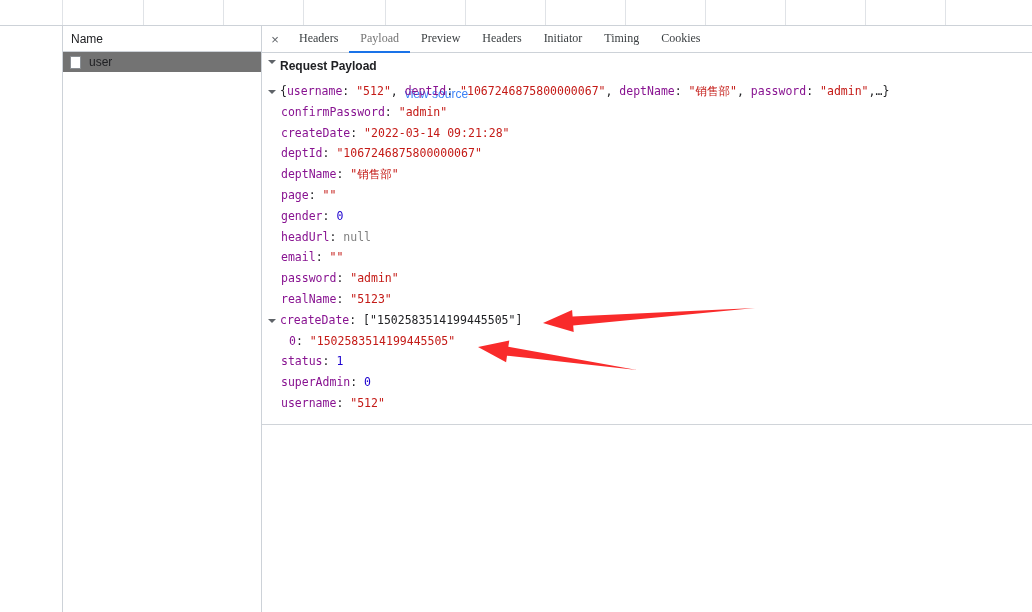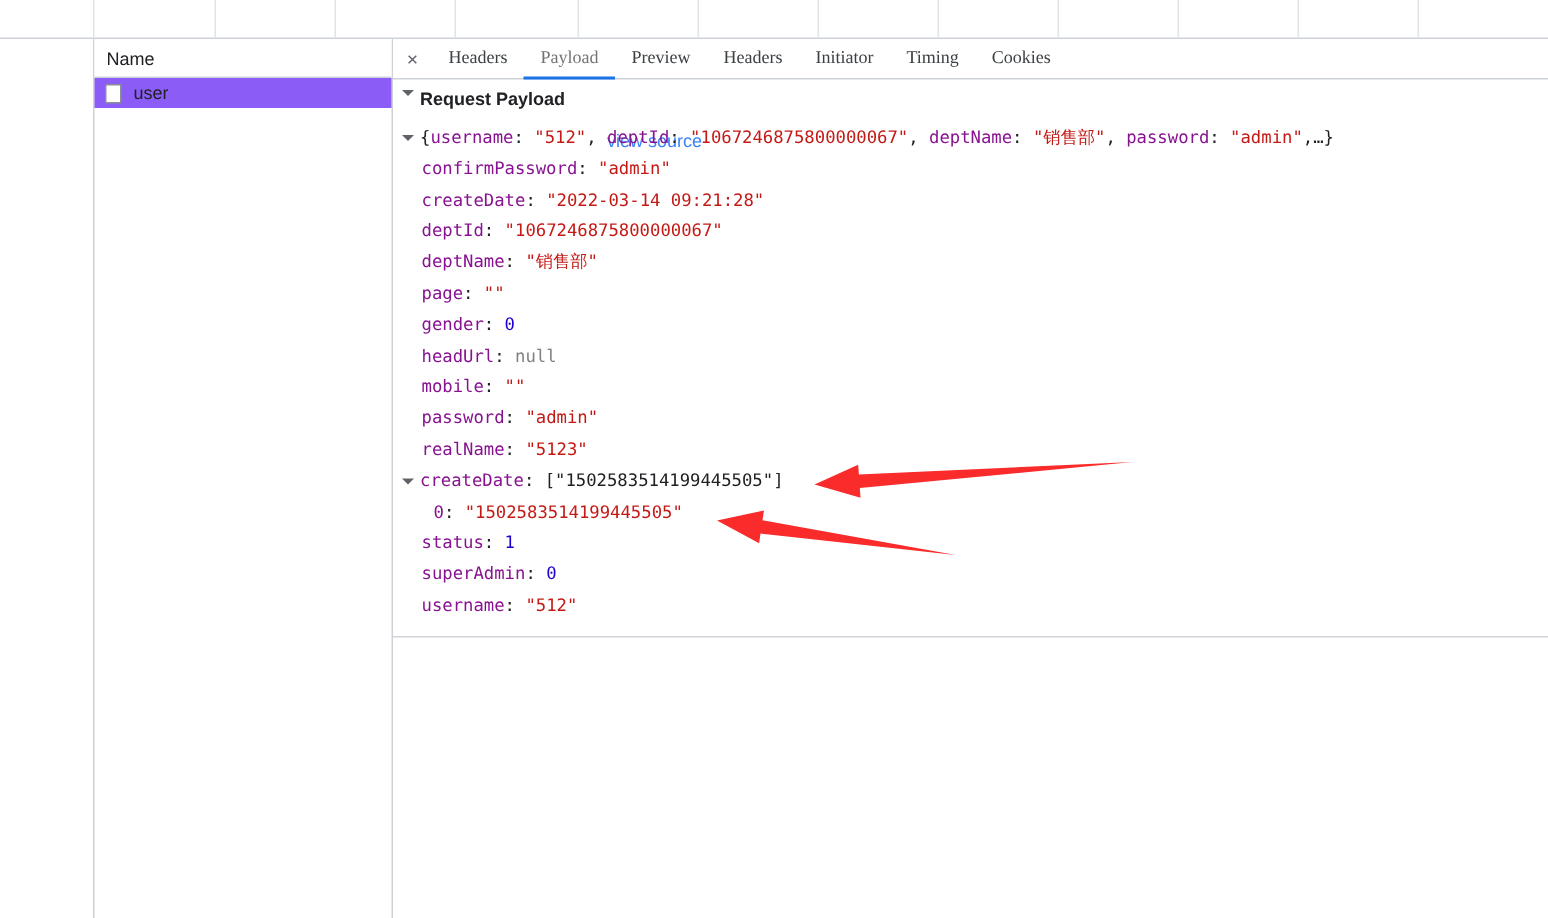--- a/index.html
+++ b/index.html
@@ -60,21 +60,21 @@
     display: flex;
     align-items: center;
     padding-left: 7px;
     font-size: 12px;
     color: #202124;
     white-space: nowrap;
     overflow: hidden;
     box-sizing: border-box;
   }
   .req-row.selected {
-    background: #8b5cf6;
+    background: #737373;
   }
   .doc-icon {
     width: 11px;
     height: 13px;
     border: 1px solid #8a8f94;
     border-radius: 1px;
     background: #ffffff;
     margin-right: 8px;
     flex: 0 0 auto;
     box-sizing: border-box;
@@ -247,21 +247,21 @@
     </div>
     <div id="json-tree">
         <div class="jrow"><span class="tri open" style="margin-left: 6px;"></span><span class="p">{</span><span class="k">username</span><span class="p">: </span><span class="v-str">"512"</span><span class="p">, </span><span class="k">deptId</span><span class="p">: </span><span class="v-str">"1067246875800000067"</span><span class="p">, </span><span class="k">deptName</span><span class="p">: </span><span class="v-str">"销售部"</span><span class="p">, </span><span class="k">password</span><span class="p">: </span><span class="v-str">"admin"</span><span class="p">,…}</span></div>
         <div class="jrow"><span style="display: inline-block; width: 19px;"></span><span class="k">confirmPassword</span><span class="p">: </span><span class="v-str">"admin"</span></div>
         <div class="jrow"><span style="display: inline-block; width: 19px;"></span><span class="k">createDate</span><span class="p">: </span><span class="v-str">"2022-03-14 09:21:28"</span></div>
         <div class="jrow"><span style="display: inline-block; width: 19px;"></span><span class="k">deptId</span><span class="p">: </span><span class="v-str">"1067246875800000067"</span></div>
         <div class="jrow"><span style="display: inline-block; width: 19px;"></span><span class="k">deptName</span><span class="p">: </span><span class="v-str">"销售部"</span></div>
         <div class="jrow"><span style="display: inline-block; width: 19px;"></span><span class="k">page</span><span class="p">: </span><span class="v-str">""</span></div>
         <div class="jrow"><span style="display: inline-block; width: 19px;"></span><span class="k">gender</span><span class="p">: </span><span class="v-num">0</span></div>
         <div class="jrow"><span style="display: inline-block; width: 19px;"></span><span class="k">headUrl</span><span class="p">: </span><span class="v-null">null</span></div>
-        <div class="jrow"><span style="display: inline-block; width: 19px;"></span><span class="k">mobile</span><span class="p">: </span><span class="v-str">""</span></div>
+        <div class="jrow"><span style="display: inline-block; width: 19px;"></span><span class="k">email</span><span class="p">: </span><span class="v-str">""</span></div>
         <div class="jrow"><span style="display: inline-block; width: 19px;"></span><span class="k">password</span><span class="p">: </span><span class="v-str">"admin"</span></div>
         <div class="jrow"><span style="display: inline-block; width: 19px;"></span><span class="k">realName</span><span class="p">: </span><span class="v-str">"5123"</span></div>
         <div class="jrow"><span class="tri open" style="margin-left: 6px;"></span><span class="k">createDate</span><span class="p">: </span><span class="p">["1502583514199445505"]</span></div>
         <div class="jrow"><span style="display: inline-block; width: 27px;"></span><span class="k">0</span><span class="p">: </span><span class="v-str">"1502583514199445505"</span></div>
         <div class="jrow"><span style="display: inline-block; width: 19px;"></span><span class="k">status</span><span class="p">: </span><span class="v-num">1</span></div>
         <div class="jrow"><span style="display: inline-block; width: 19px;"></span><span class="k">superAdmin</span><span class="p">: </span><span class="v-num">0</span></div>
         <div class="jrow"><span style="display: inline-block; width: 19px;"></span><span class="k">username</span><span class="p">: </span><span class="v-str">"512"</span></div>
       </div>
   </div>
 

